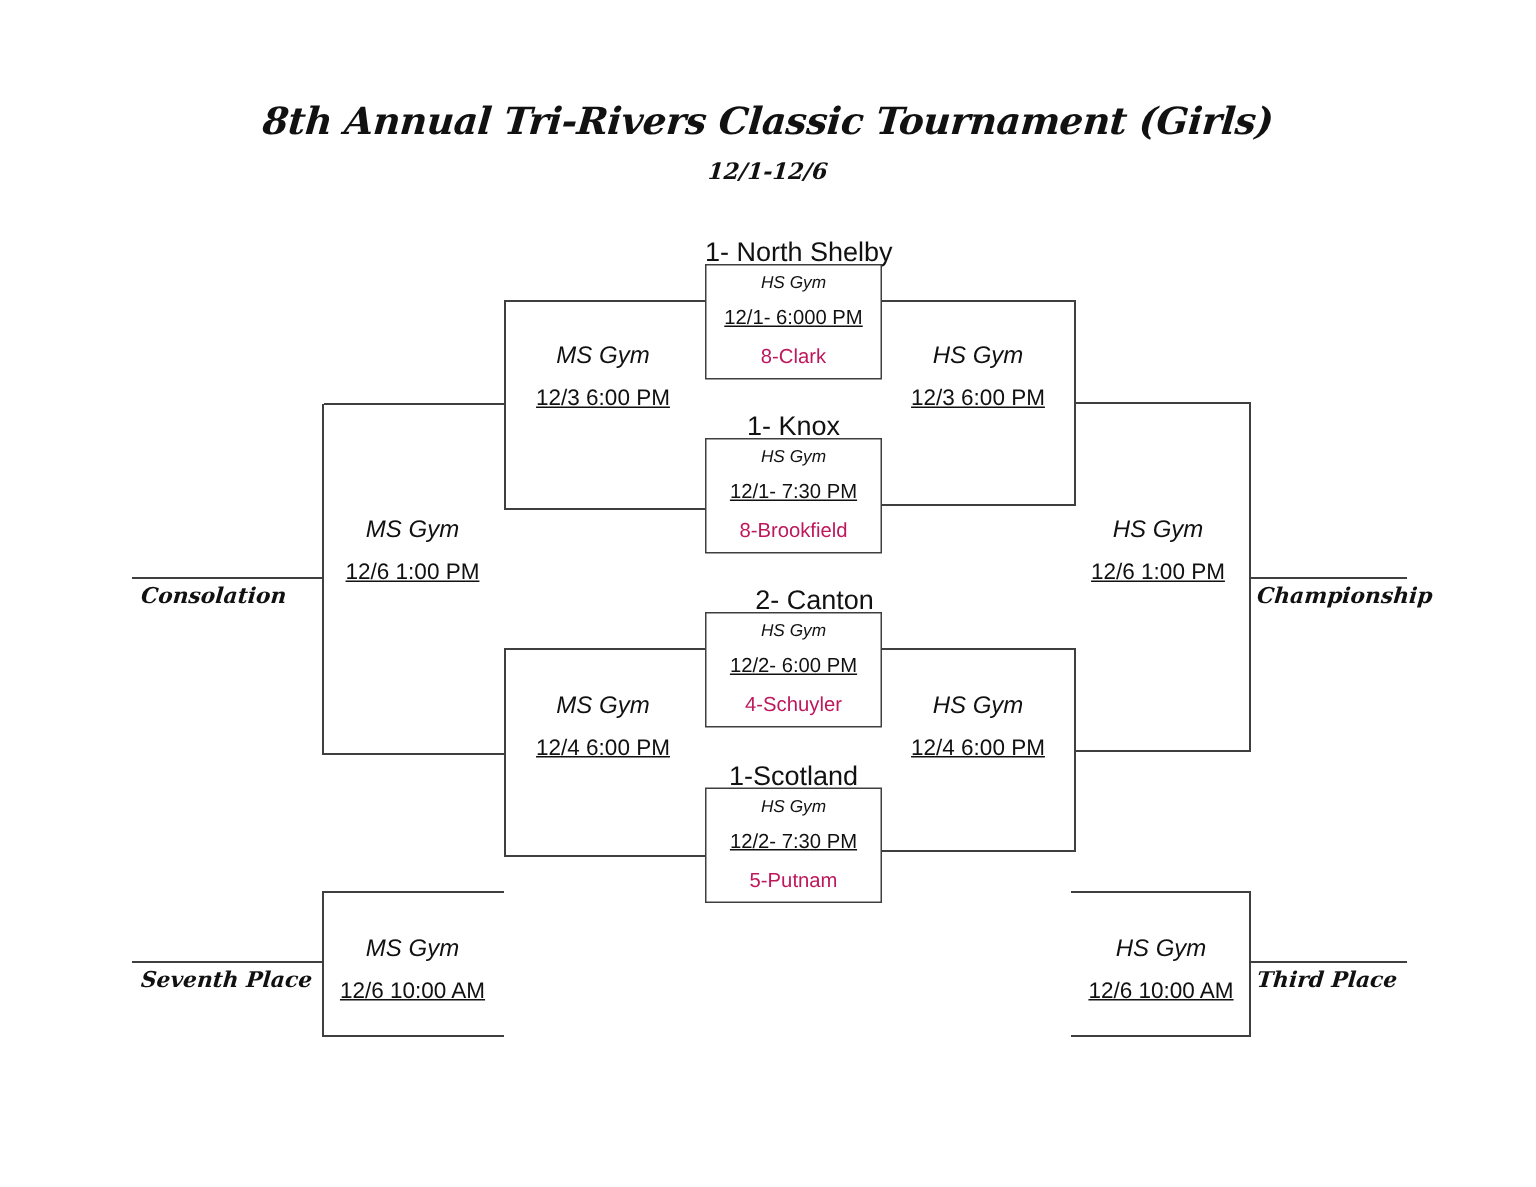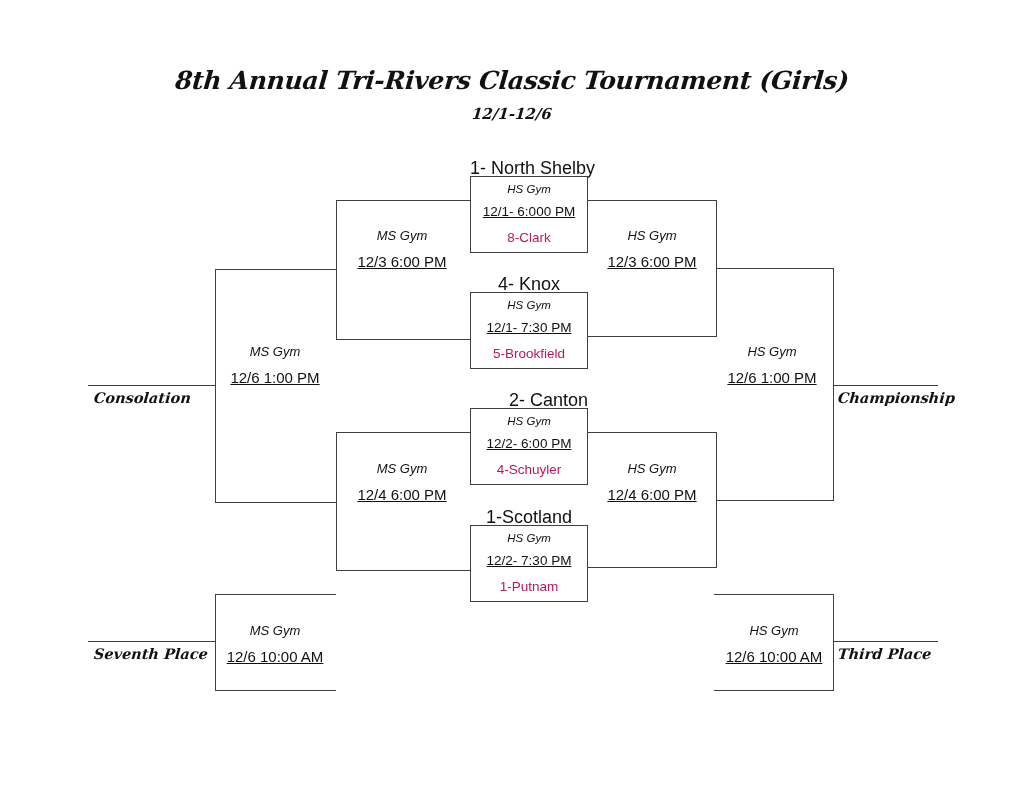--- a/index.html
+++ b/index.html
@@ -100,21 +100,21 @@
     white-space: nowrap;
   }
 
   
   .round-label {
     position: absolute;
     width: 160px;
     text-align: center;
   }
   .round-label .gym {
-    font-size: 13px;
+    font-size: 16px;
     font-style: italic;
   }
   .round-label .when {
     margin-top: 9px;
     font-size: 15px;
   }
 
   
   .place-label {
     position: absolute;
@@ -176,39 +176,39 @@
     <line x1="833" y1="641.5" x2="938" y2="641.5"></line>
   </svg>
 
   <div class="seed-top" style="left:470px; top:158px;">1- North Shelby</div>
   <div class="game-box" style="left:470px; top:176px;">
     <div class="gym">HS Gym</div>
     <div class="when">12/1- 6:000 PM</div>
     <div class="seed-bottom">8-Clark</div>
   </div>
 
-  <div class="seed-top" style="left:470px; top:274px;">4- Knox</div>
+  <div class="seed-top" style="left:470px; top:274px;">1- Knox</div>
   <div class="game-box" style="left:470px; top:292px;">
     <div class="gym">HS Gym</div>
     <div class="when">12/1- 7:30 PM</div>
-    <div class="seed-bottom">5-Brookfield</div>
-  </div>
-
-  <div class="seed-top" style="left:470px; top:390px;text-align:right;">2- Canton</div>
+    <div class="seed-bottom">8-Brookfield</div>
+  </div>
+
+  <div class="seed-top" style="left:484px; top:390px;">2- Canton</div>
   <div class="game-box" style="left:470px; top:408px;">
     <div class="gym">HS Gym</div>
     <div class="when">12/2- 6:00 PM</div>
     <div class="seed-bottom">4-Schuyler</div>
   </div>
 
   <div class="seed-top" style="left:470px; top:507px;">1-Scotland</div>
   <div class="game-box" style="left:470px; top:525px;">
     <div class="gym">HS Gym</div>
     <div class="when">12/2- 7:30 PM</div>
-    <div class="seed-bottom">1-Putnam</div>
+    <div class="seed-bottom">5-Putnam</div>
   </div>
 
   <div class="round-label" style="left:322px; top:228px;">
     <div class="gym">MS Gym</div>
     <div class="when">12/3 6:00 PM</div>
   </div>
 
   <div class="round-label" style="left:572px; top:228px;">
     <div class="gym">HS Gym</div>
     <div class="when">12/3 6:00 PM</div>

